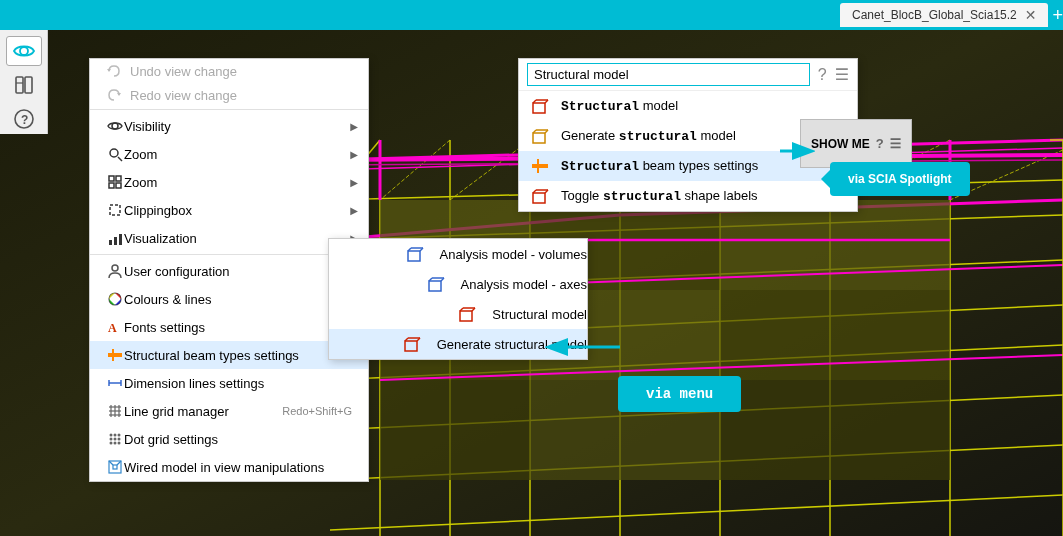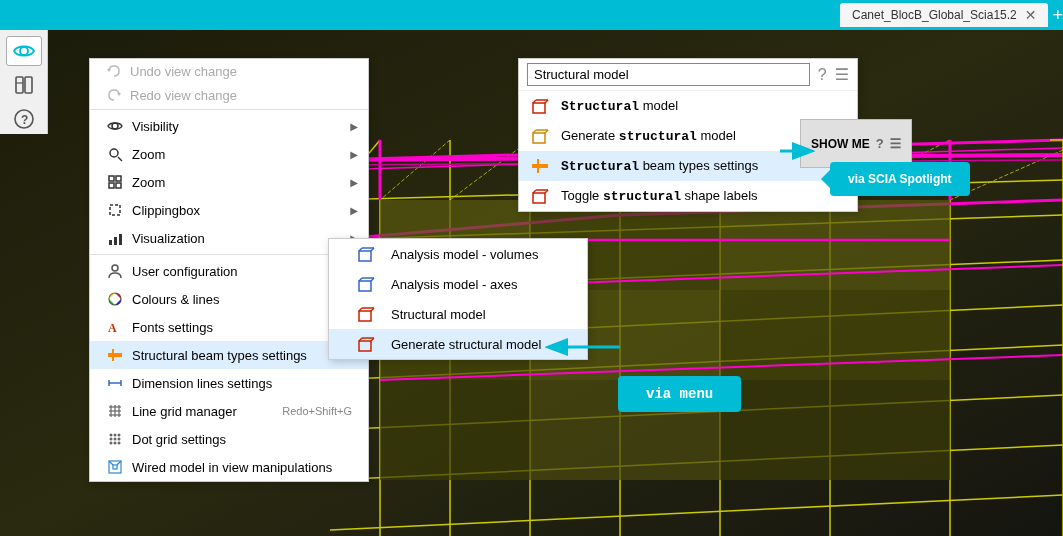--- a/index.html
+++ b/index.html
@@ -89,21 +89,20 @@
       color: #aaa;
       display: flex;
       align-items: center;
       gap: 8px;
       cursor: default;
     }
     .menu-item {
       padding: 5px 16px;
       display: flex;
       align-items: center;
-      gap: 8px;
       cursor: pointer;
       position: relative;
     }
     .menu-item.has-sub::after {
       content: '▶';
       position: absolute;
       right: 10px;
       font-size: 10px;
       color: #666;
     }
@@ -131,25 +130,26 @@
       position: absolute;
       top: 238px;
       left: 328px;
       width: 260px;
       background: white;
       border: 1px solid #ccc;
       box-shadow: 2px 2px 8px rgba(0,0,0,0.2);
       z-index: 300;
     }
     .submenu-item {
-      padding: 6px 28px;
+      padding: 6px 0;
       display: flex;
       align-items: center;
       gap: 16px;
       cursor: pointer;
+      justify-content: flex-end;
     }
     .submenu-item.highlighted { background: #ddeeff; }
 
     
     .spotlight-panel {
       position: absolute;
       top: 58px;
       left: 518px;
       width: 340px;
       background: white;

